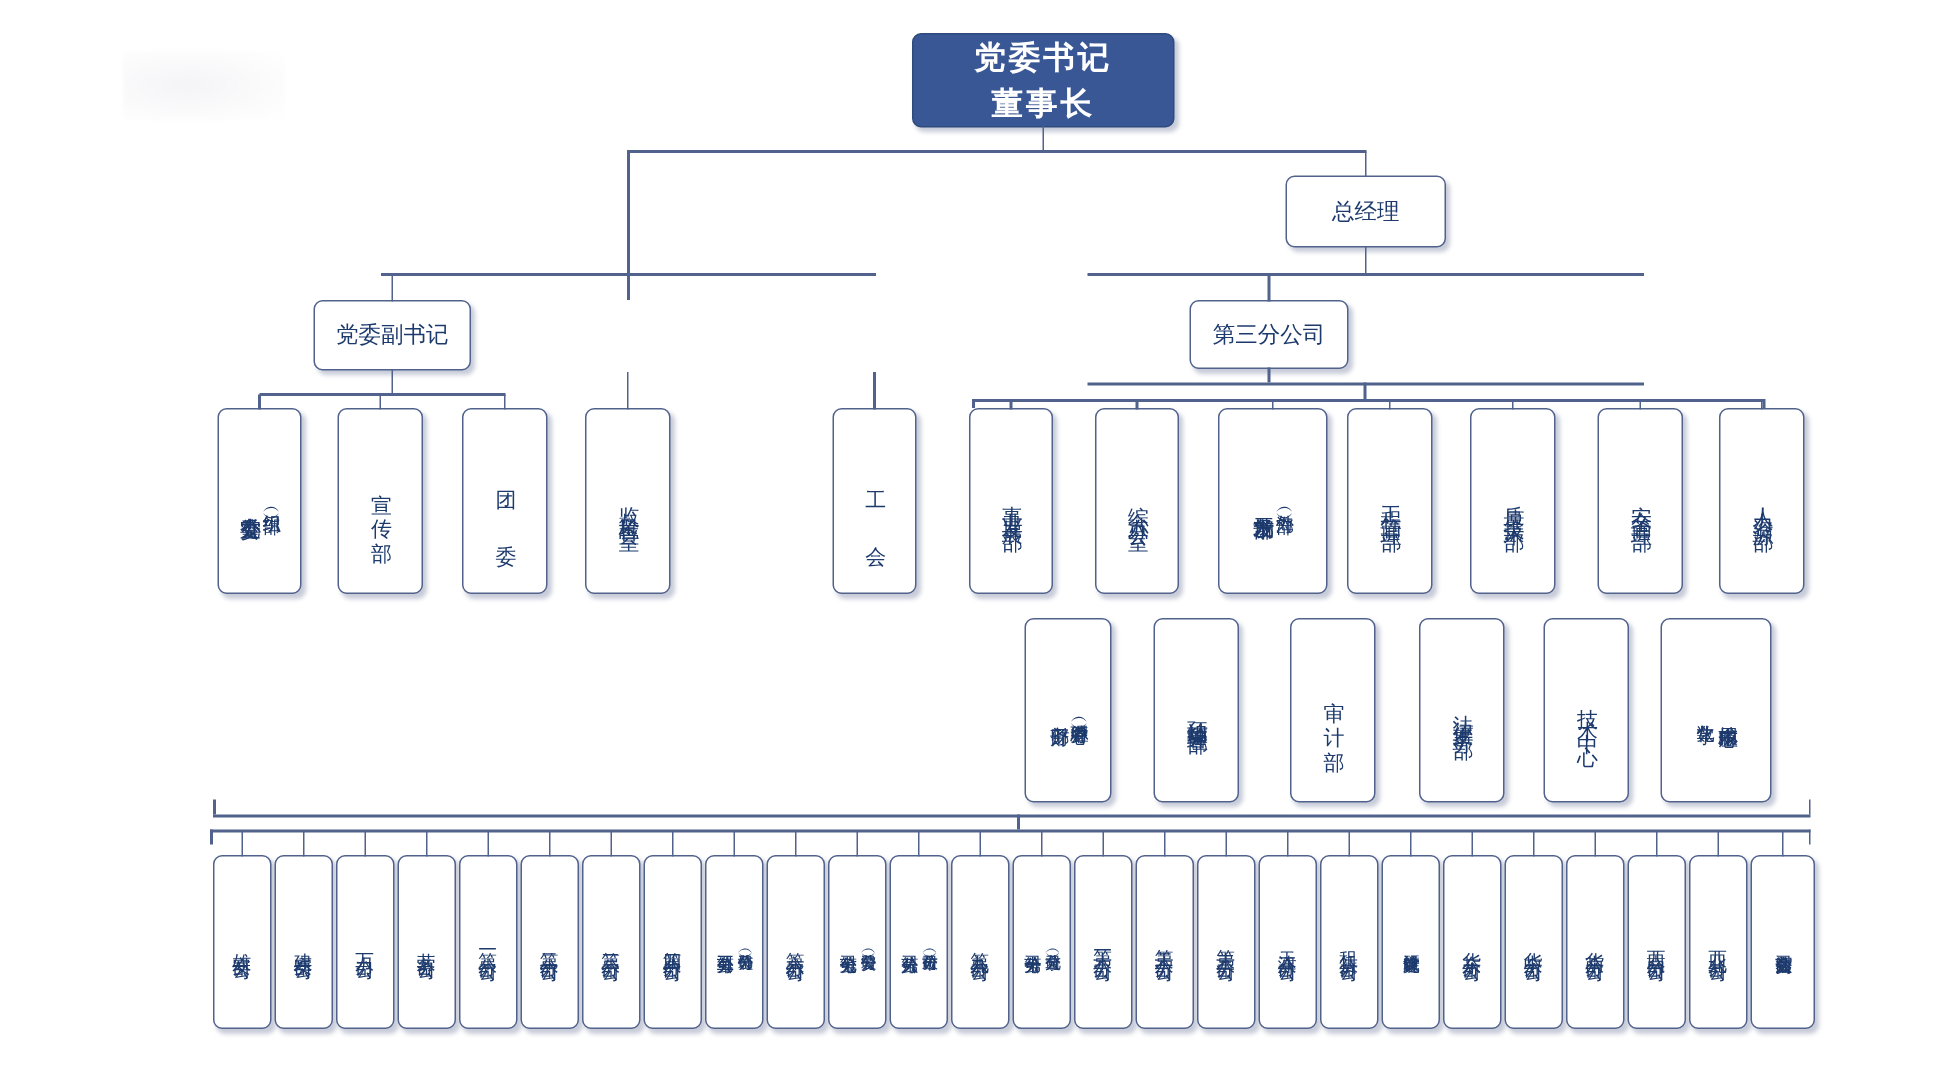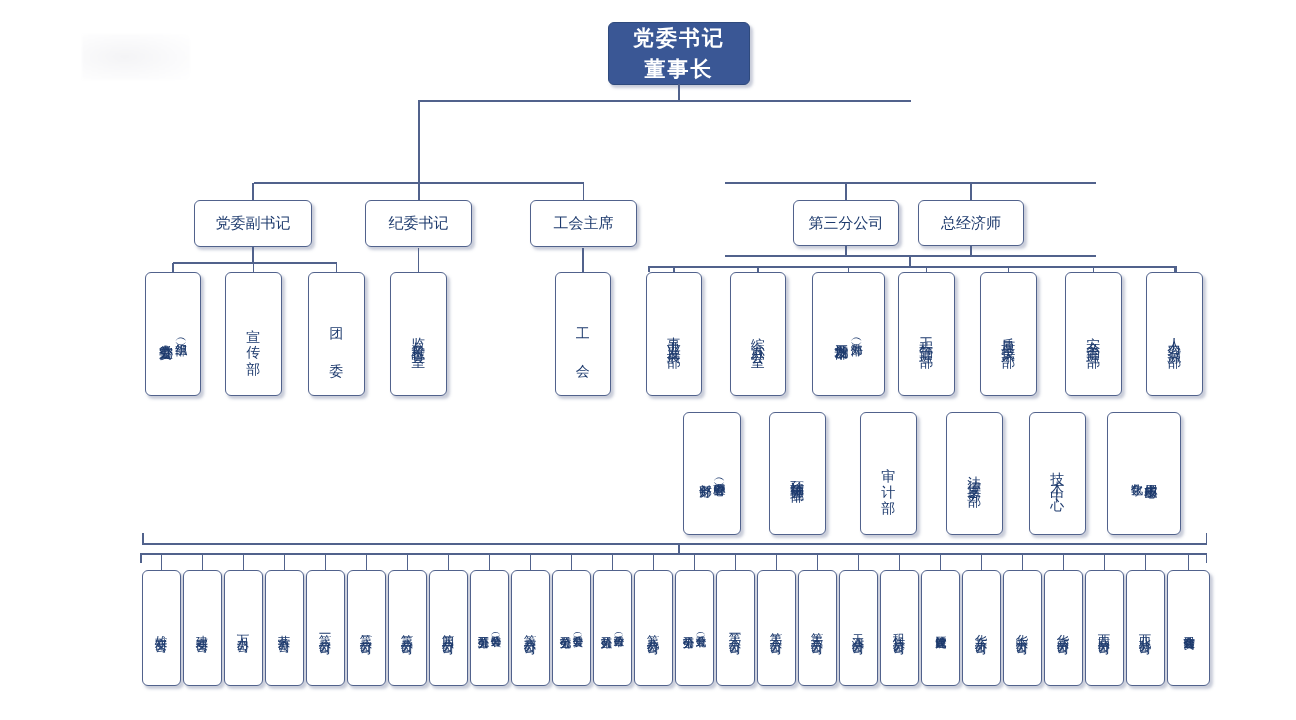--- a/index.html
+++ b/index.html
@@ -69,43 +69,37 @@
   <div class="line" style="left:648px;top:266px;width:1.5px;height:6px"></div>
   <div class="line" style="left:1175px;top:266px;width:1.5px;height:6px"></div>
   <div class="line" style="left:142px;top:543px;width:1065px;height:1.5px"></div>
   <div class="line" style="left:142px;top:533px;width:1.5px;height:10px"></div>
   <div class="line" style="left:1205.5px;top:533px;width:1.5px;height:10px"></div>
   <div class="line" style="left:678px;top:543px;width:1.5px;height:10px"></div>
   <div class="line" style="left:140px;top:553px;width:1067px;height:1.5px"></div>
   <div class="line" style="left:140px;top:553px;width:1.5px;height:10px"></div>
   <div class="line" style="left:1205.5px;top:553px;width:1.5px;height:10px"></div>
 
-  <div class="box root a15" style="left:608px;top:22px;width:142px;height:63px">
+  <div class="box root a15" style="left:608px;top:22px;width:175px;height:63px">
     <div>
       <div>党委书记</div>
       <div>董事长</div>
     </div>
   </div>
 
-
-  <div class="box hbox d18 a15" style="left:194px;top:200px;width:118px;height:47px">
+  <div class="box hbox d17 a17" style="left:857px;top:117px;width:107px;height:48px">
+    <span>总经理</span>
+  </div>
+
+  <div class="box hbox d18 a15" style="left:209px;top:200px;width:105px;height:47px">
     <span>党委副书记</span>
-  </div>
-  <div class="box hbox" style="left:365px;top:200px;width:107px;height:47px">
-    <span>纪委书记</span>
-  </div>
-  <div class="box hbox d18" style="left:530px;top:200px;width:107px;height:47px">
-    <span>工会主席</span>
   </div>
 
   <div class="box hbox d18 a9" style="left:793px;top:200px;width:106px;height:46px">
     <span>第三分公司</span>
-  </div>
-  <div class="box hbox d18 a9" style="left:918px;top:200px;width:106px;height:46px">
-    <span>总经济师</span>
   </div>
 
   <div class="box vbox d10" style="left:145px;top:272px;width:56px;height:124px">
     <span class="vt vt0">党委办公室</span>
     <span class="vt vt0 sub">（组织部）</span>
   </div>
   <div class="box vbox d10" style="left:225px;top:272px;width:57px;height:124px">
     <span class="vt vt3">宣传部</span>
   </div>
   <div class="box vbox d10" style="left:308px;top:272px;width:57px;height:124px">

